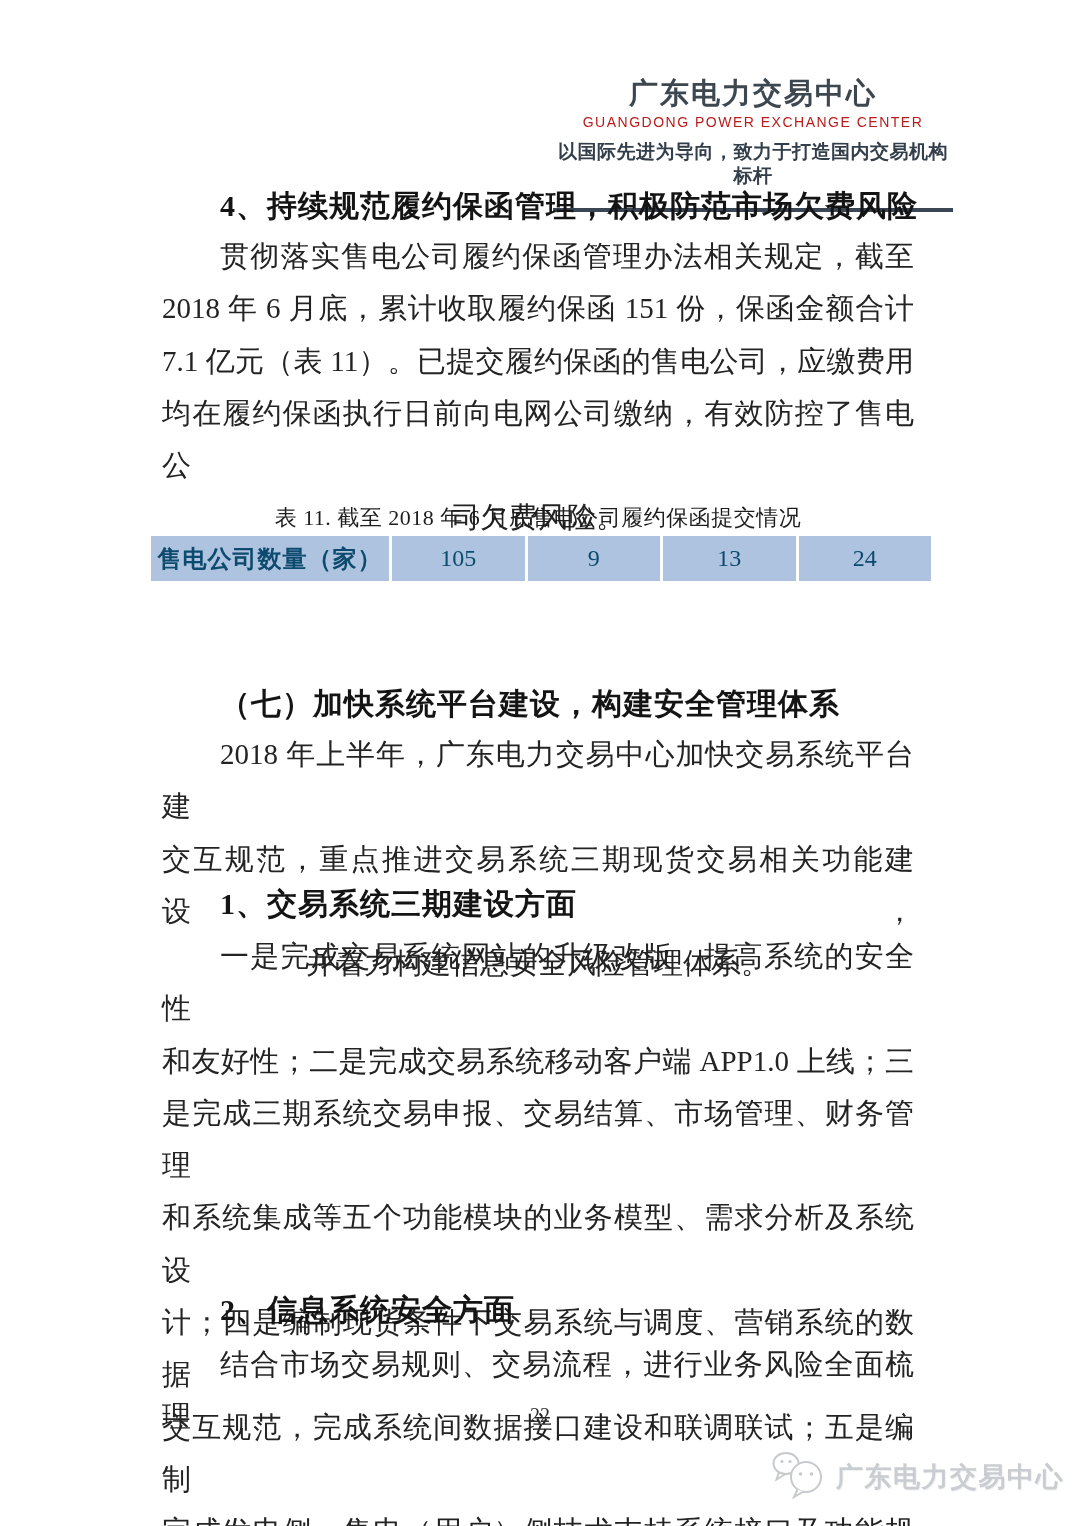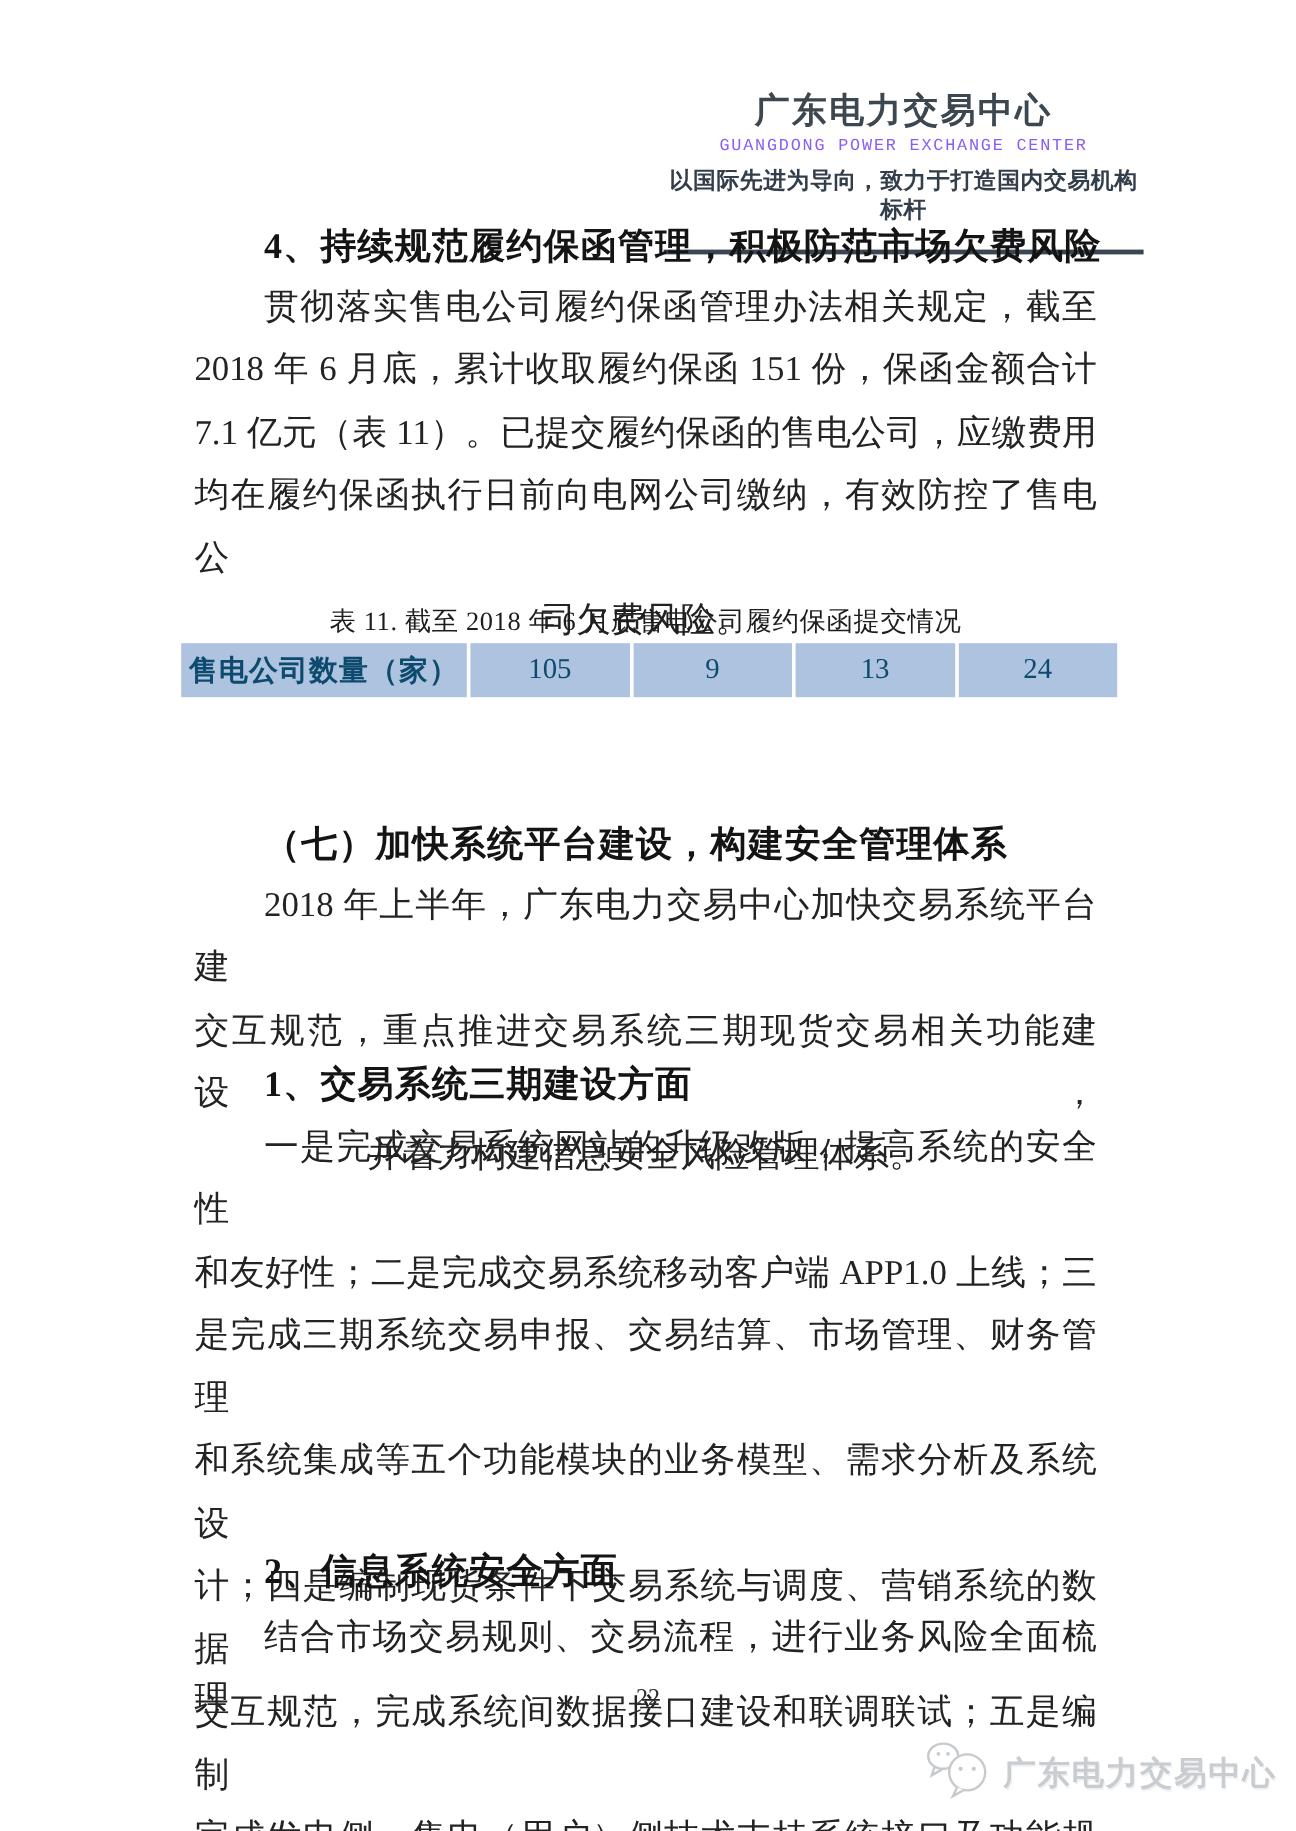--- a/index.html
+++ b/index.html
@@ -10,22 +10,22 @@
   }
   .abs{position:absolute;}
 
   
   .brand{left:553px;top:76px;width:400px;text-align:center;}
   .org-cn{
     font-family:"Liberation Sans","DejaVu Sans",sans-serif;
     font-size:29px;font-weight:bold;color:#3d4750;letter-spacing:2px;line-height:34px;
   }
   .org-en{
-    font-size:14px;color:#8b5cf6;letter-spacing:1.5px;margin-top:4px;line-height:17px;
-    font-family:Liberation Mono, monospace;
+    font-size:14px;color:#b91c1c;letter-spacing:1.5px;margin-top:4px;line-height:17px;
+    font-family:Liberation Sans, sans-serif;
   }
   .tagline{
     font-size:19px;font-weight:bold;color:#333e4b;margin-top:9px;
     letter-spacing:.5px;line-height:24px;padding-bottom:20px;
     border-bottom:4px solid #3a4653;text-align:center;
   }
 
   
   .col{left:162px;width:752px;}
   .heading{

